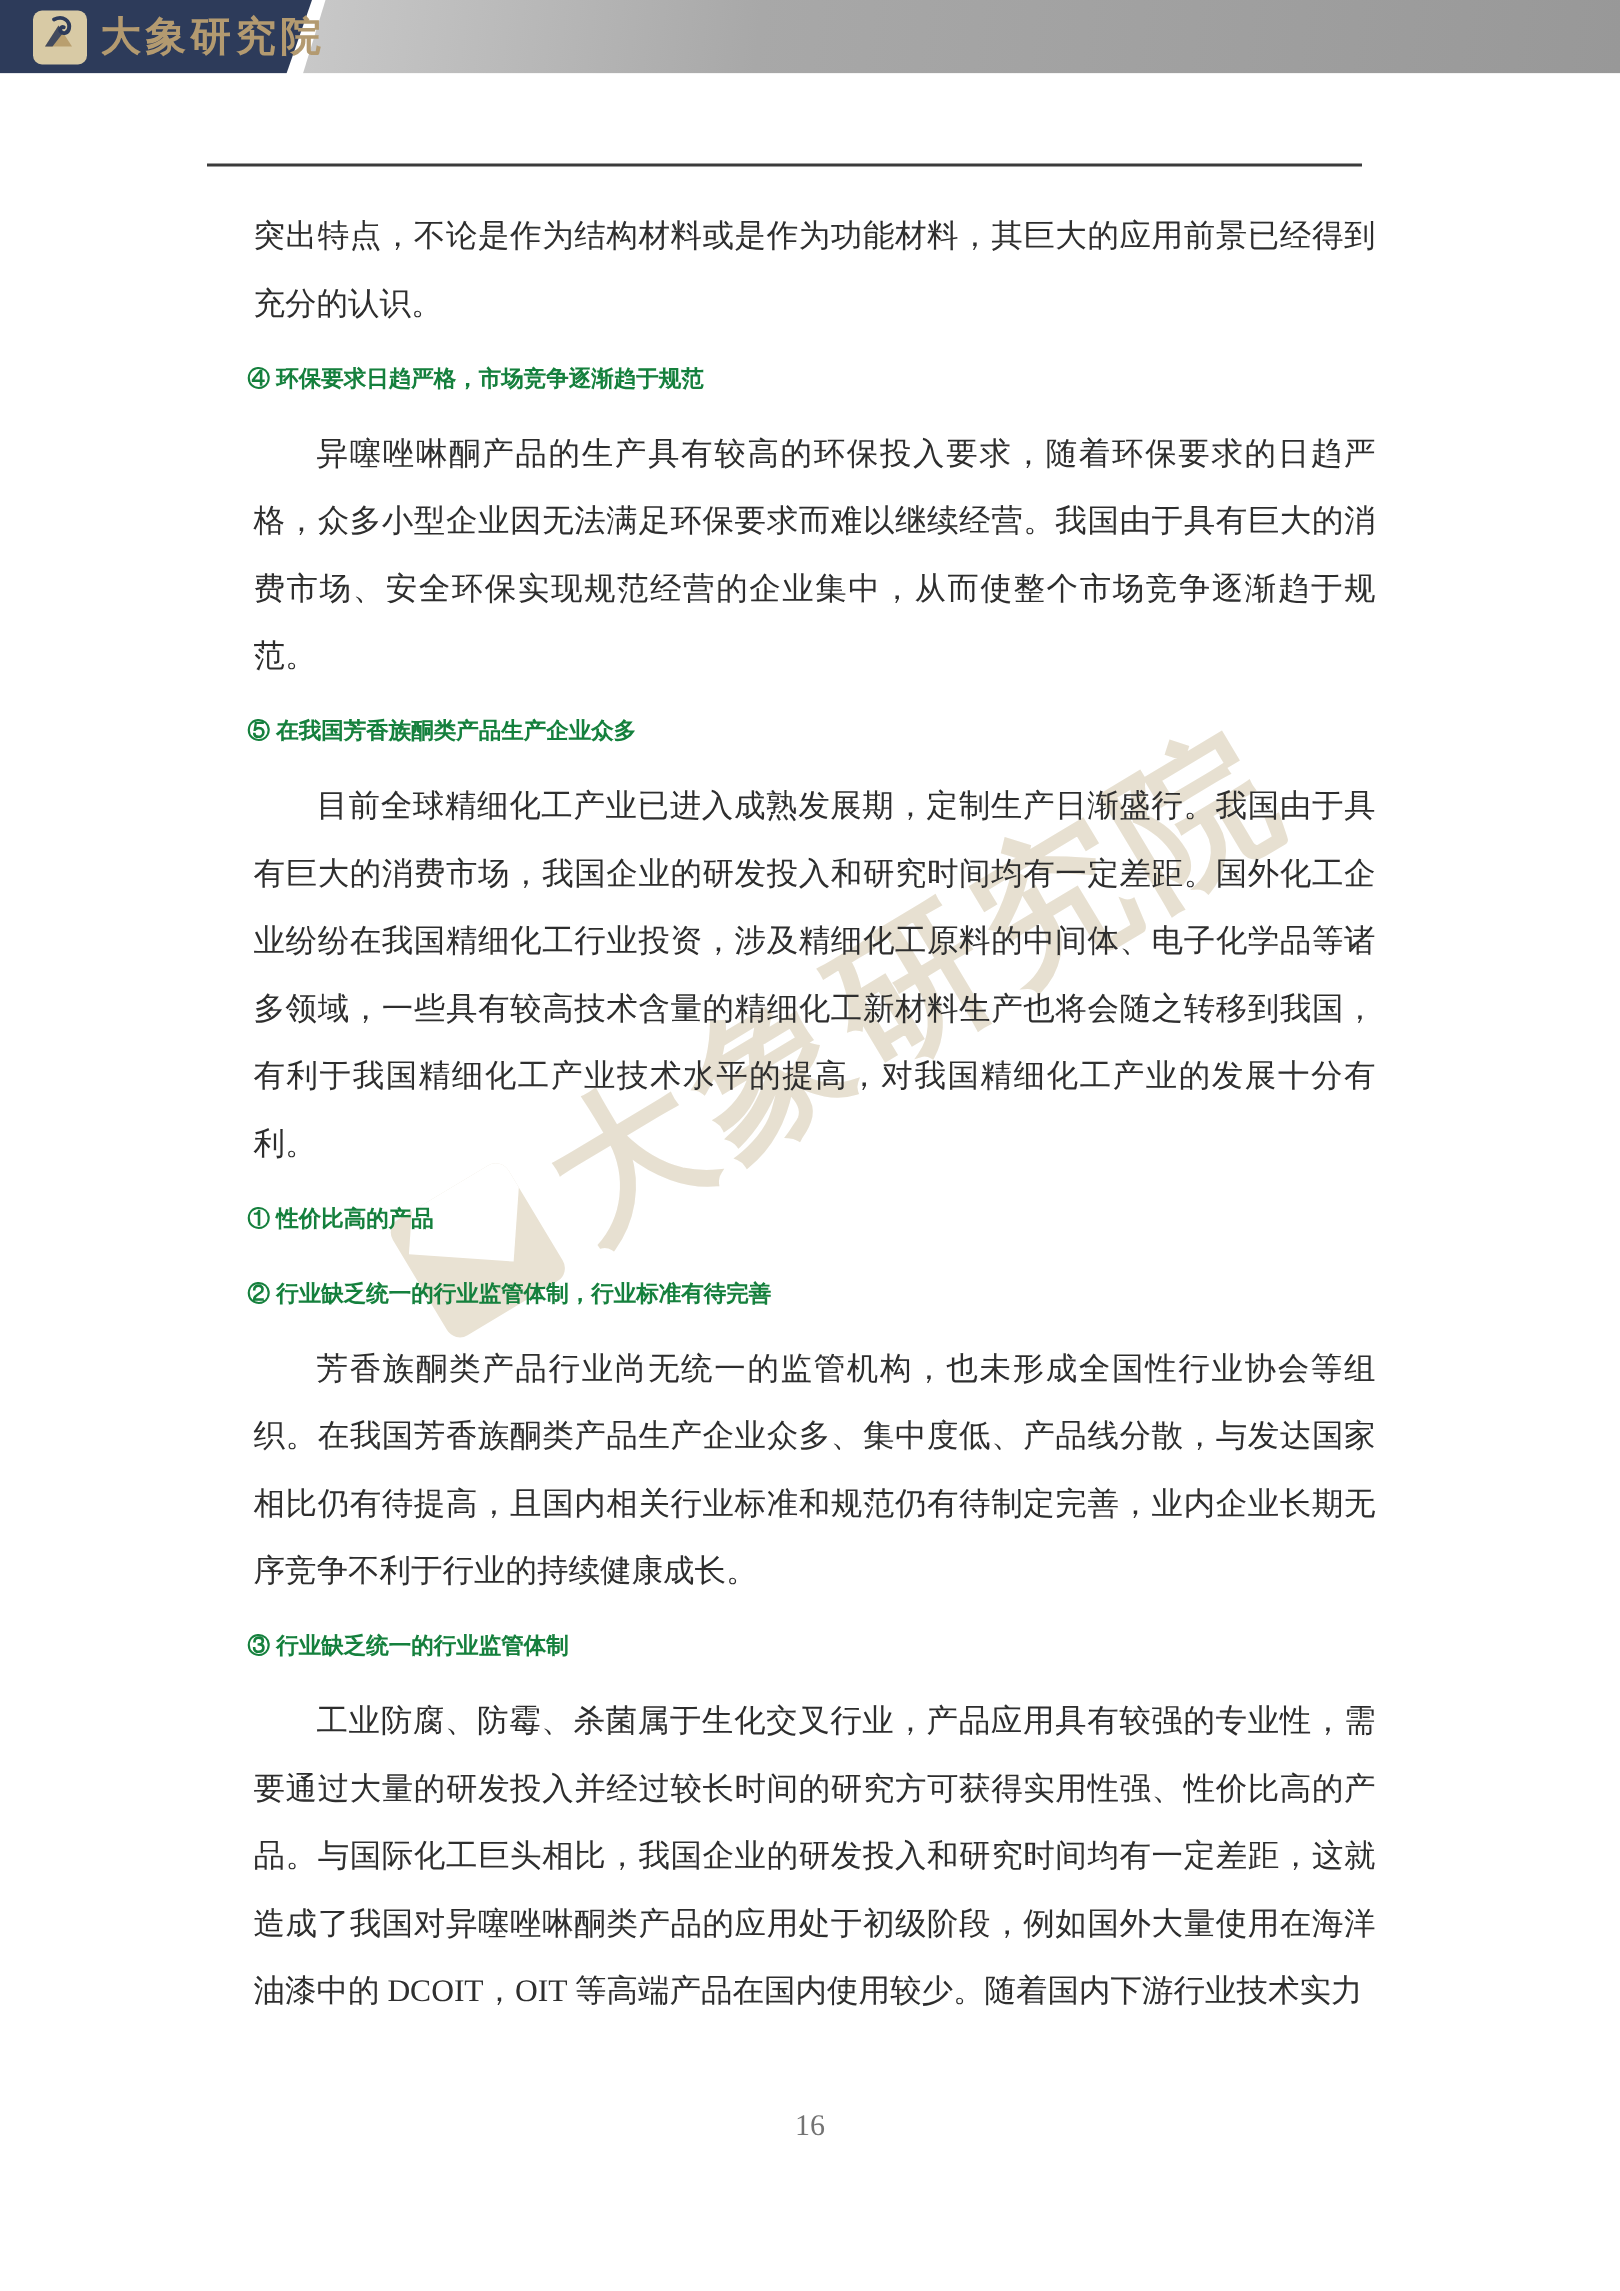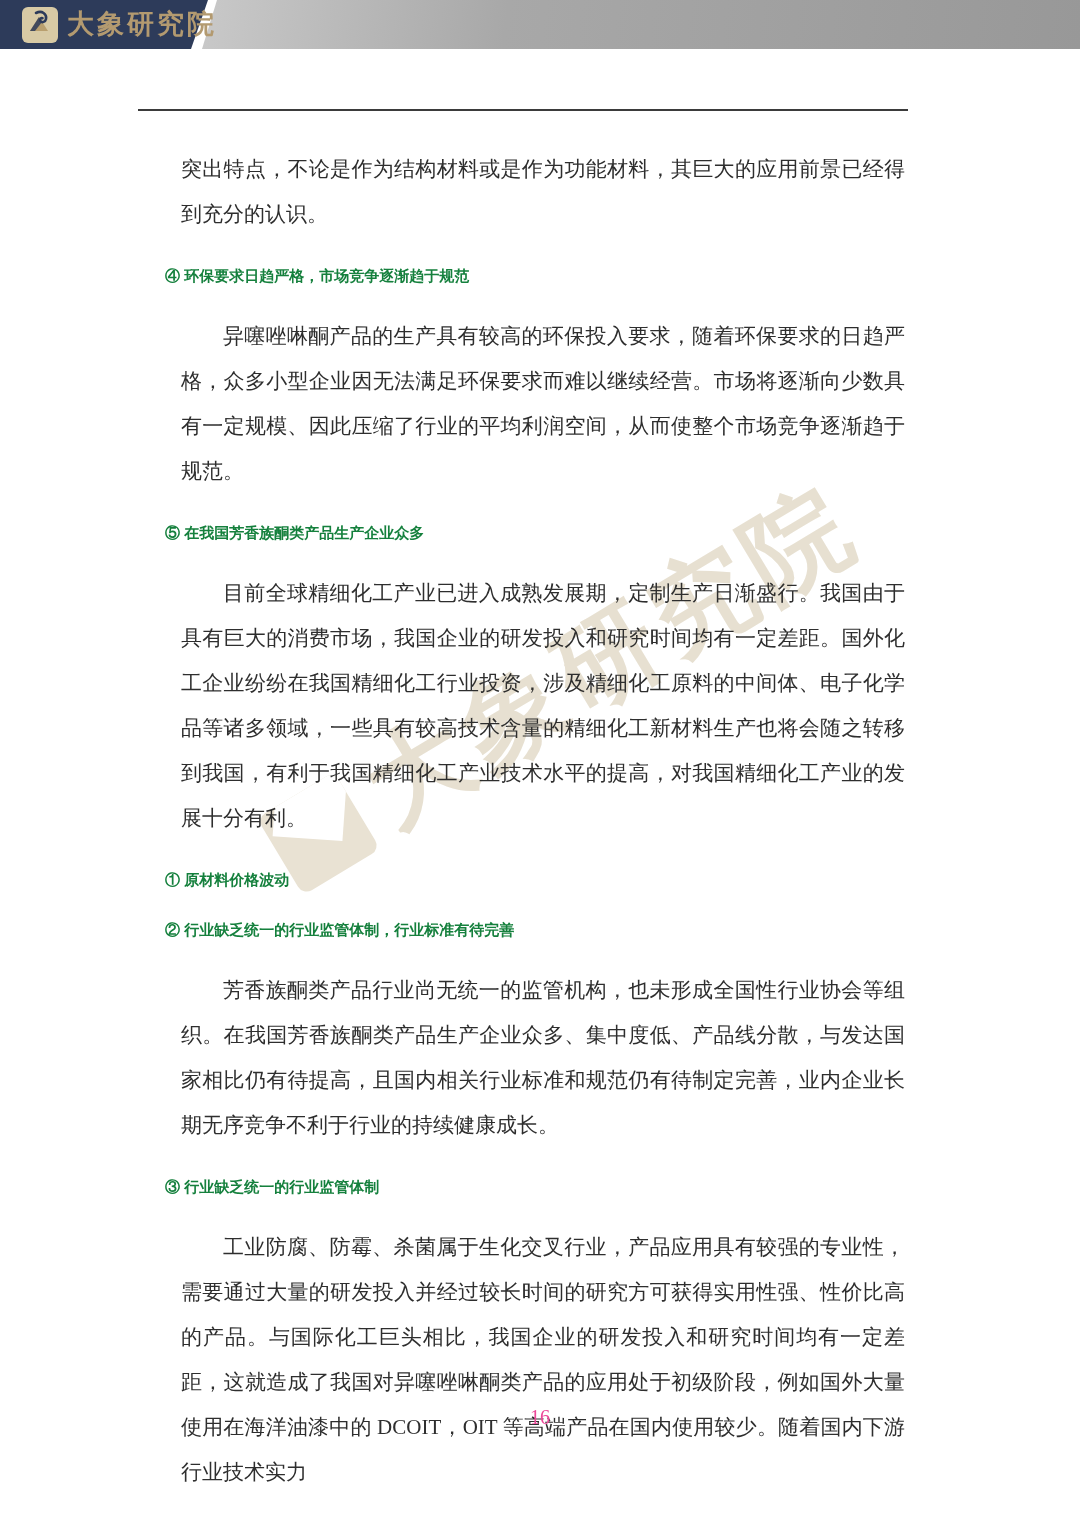--- a/index.html
+++ b/index.html
@@ -26,21 +26,21 @@
     position:absolute;left:67px;top:0;height:49px;line-height:49px;
     font-size:27px;font-weight:600;letter-spacing:3px;color:#b39a70;white-space:nowrap;
   }
   
   .rule{position:absolute;top:109px;left:138px;width:770px;height:2px;background:#3b3b3b;z-index:2;}
   
   .main{
     position:absolute;top:131px;left:165px;width:756px;z-index:2;
     font-size:21px;line-height:45px;color:#2e2e2e;text-align:justify;
   }
-  .para{margin:16px;}
+  .para{margin:4px;}
   .para.indent{text-indent:2em;}
   .hblock{
     font-family:"Liberation Sans", sans-serif;font-weight:bold;
     font-size:15px;line-height:45px;color:#15803d;margin:5px 0;text-align:left;
   }
   
   .watermark{
     position:absolute;left:315px;top:778px;z-index:1;pointer-events:none;
     display:flex;align-items:center;gap:22px;
     transform:rotate(-31deg);transform-origin:left bottom;
@@ -52,21 +52,21 @@
     content:"";position:absolute;left:18px;top:-20px;width:70px;height:70px;background:#ffffff;
     transform:rotate(35deg);
   }
   .wm-text{
     font-size:102px;font-weight:bold;color:#e7e0d1;letter-spacing:8px;white-space:nowrap;
     font-family:"Liberation Serif", serif;
   }
   
   .pagenum{
     position:absolute;top:1406px;left:0;width:1080px;text-align:center;
-    font-size:20px;color:#ec4899;z-index:2;
+    font-size:20px;color:#737373;z-index:2;
   }
 </style>
 </head>
 <body>
 
 <div class="header">
   <div class="navy-bar"></div>
   <div class="gray-band"></div>
   <div class="logo-box">
     <svg width="36" height="36" viewBox="0 0 36 36">
@@ -81,23 +81,23 @@
 <div class="rule"></div>
 
 <div class="watermark">
   <div class="wm-logo"></div>
   <div class="wm-text">大象研究院</div>
 </div>
 
 <div class="main">
   <p class="para">突出特点，不论是作为结构材料或是作为功能材料，其巨大的应用前景已经得到充分的认识。</p>
   <p class="hblock">④ 环保要求日趋严格，市场竞争逐渐趋于规范</p>
-  <p class="para indent">异噻唑啉酮产品的生产具有较高的环保投入要求，随着环保要求的日趋严格，众多小型企业因无法满足环保要求而难以继续经营。市场将逐渐向少数具有一定规模、因此压缩了行业的平均利润空间，从而使整个市场竞争逐渐趋于规范。</p>
+  <p class="para indent">异噻唑啉酮产品的生产具有较高的环保投入要求，随着环保要求的日趋严格，众多小型企业因无法满足环保要求而难以继续经营。我国由于具有巨大的消费市场、安全环保实现规范经营的企业集中，从而使整个市场竞争逐渐趋于规范。</p>
   <p class="hblock">⑤ 在我国芳香族酮类产品生产企业众多</p>
   <p class="para indent">目前全球精细化工产业已进入成熟发展期，定制生产日渐盛行。我国由于具有巨大的消费市场，我国企业的研发投入和研究时间均有一定差距。国外化工企业纷纷在我国精细化工行业投资，涉及精细化工原料的中间体、电子化学品等诸多领域，一些具有较高技术含量的精细化工新材料生产也将会随之转移到我国，有利于我国精细化工产业技术水平的提高，对我国精细化工产业的发展十分有利。</p>
-  <p class="hblock">① 原材料价格波动</p>
+  <p class="hblock">① 性价比高的产品</p>
   <p class="hblock">② 行业缺乏统一的行业监管体制，行业标准有待完善</p>
   <p class="para indent">芳香族酮类产品行业尚无统一的监管机构，也未形成全国性行业协会等组织。在我国芳香族酮类产品生产企业众多、集中度低、产品线分散，与发达国家相比仍有待提高，且国内相关行业标准和规范仍有待制定完善，业内企业长期无序竞争不利于行业的持续健康成长。</p>
   <p class="hblock">③ 行业缺乏统一的行业监管体制</p>
   <p class="para indent">工业防腐、防霉、杀菌属于生化交叉行业，产品应用具有较强的专业性，需要通过大量的研发投入并经过较长时间的研究方可获得实用性强、性价比高的产品。与国际化工巨头相比，我国企业的研发投入和研究时间均有一定差距，这就造成了我国对异噻唑啉酮类产品的应用处于初级阶段，例如国外大量使用在海洋油漆中的 DCOIT，OIT 等高端产品在国内使用较少。随着国内下游行业技术实力</p>
 </div>
 
 <div class="pagenum">16</div>
 
 </body></html>

